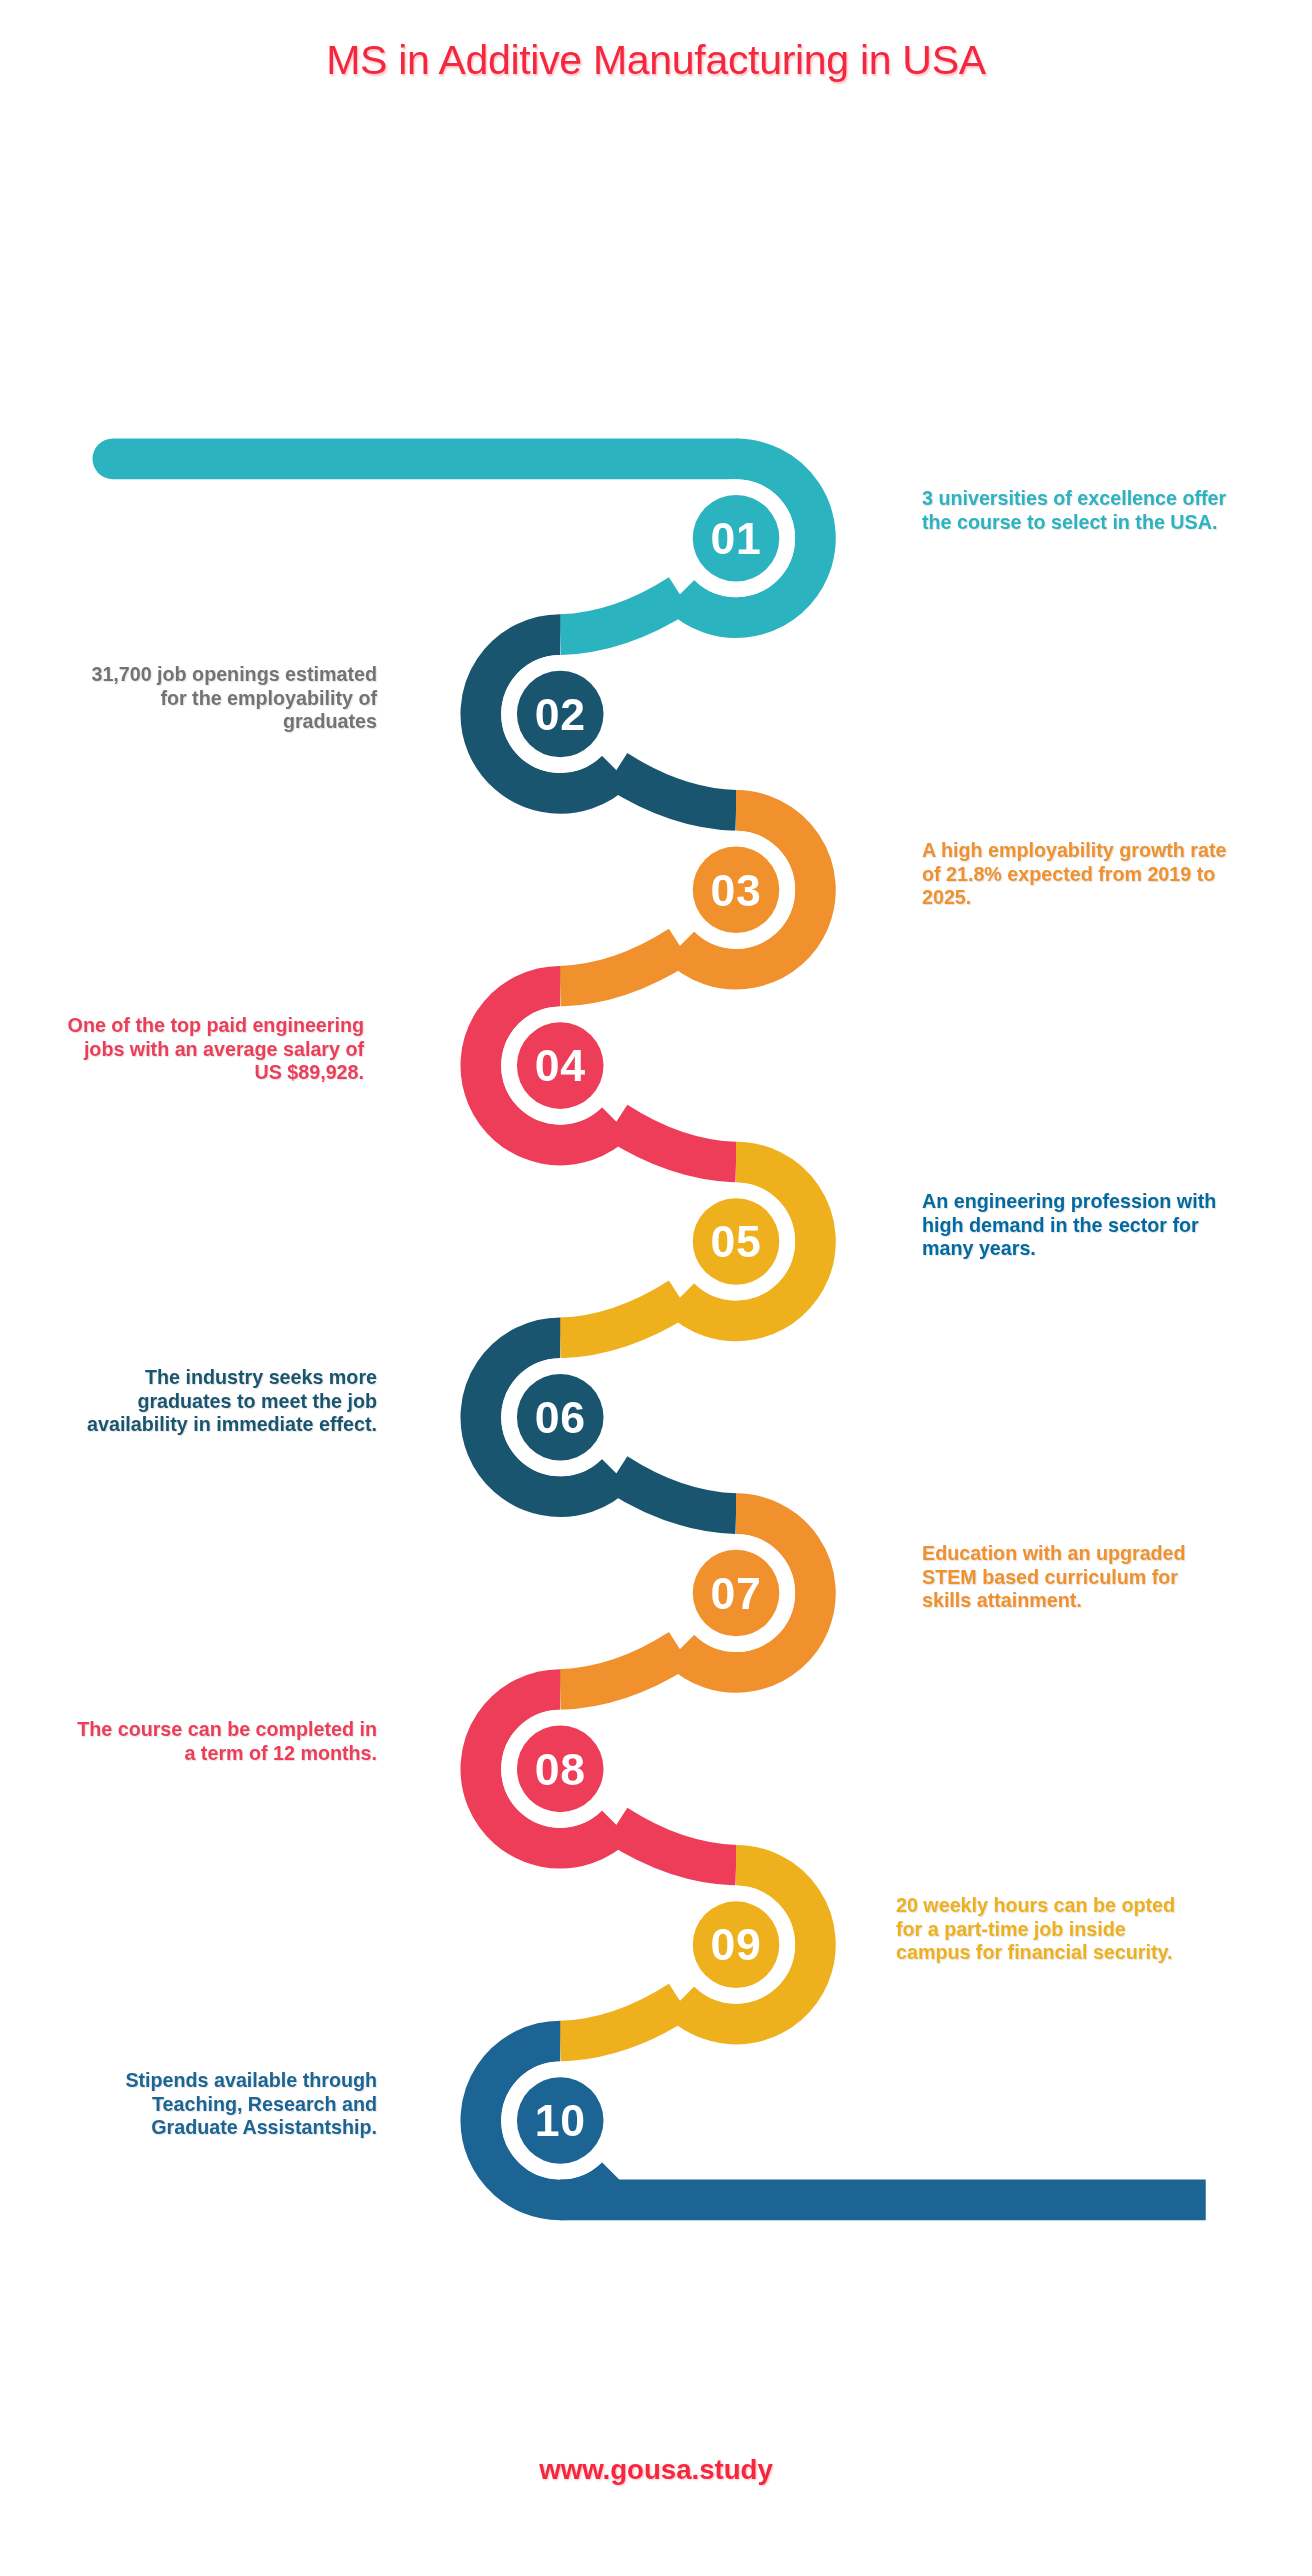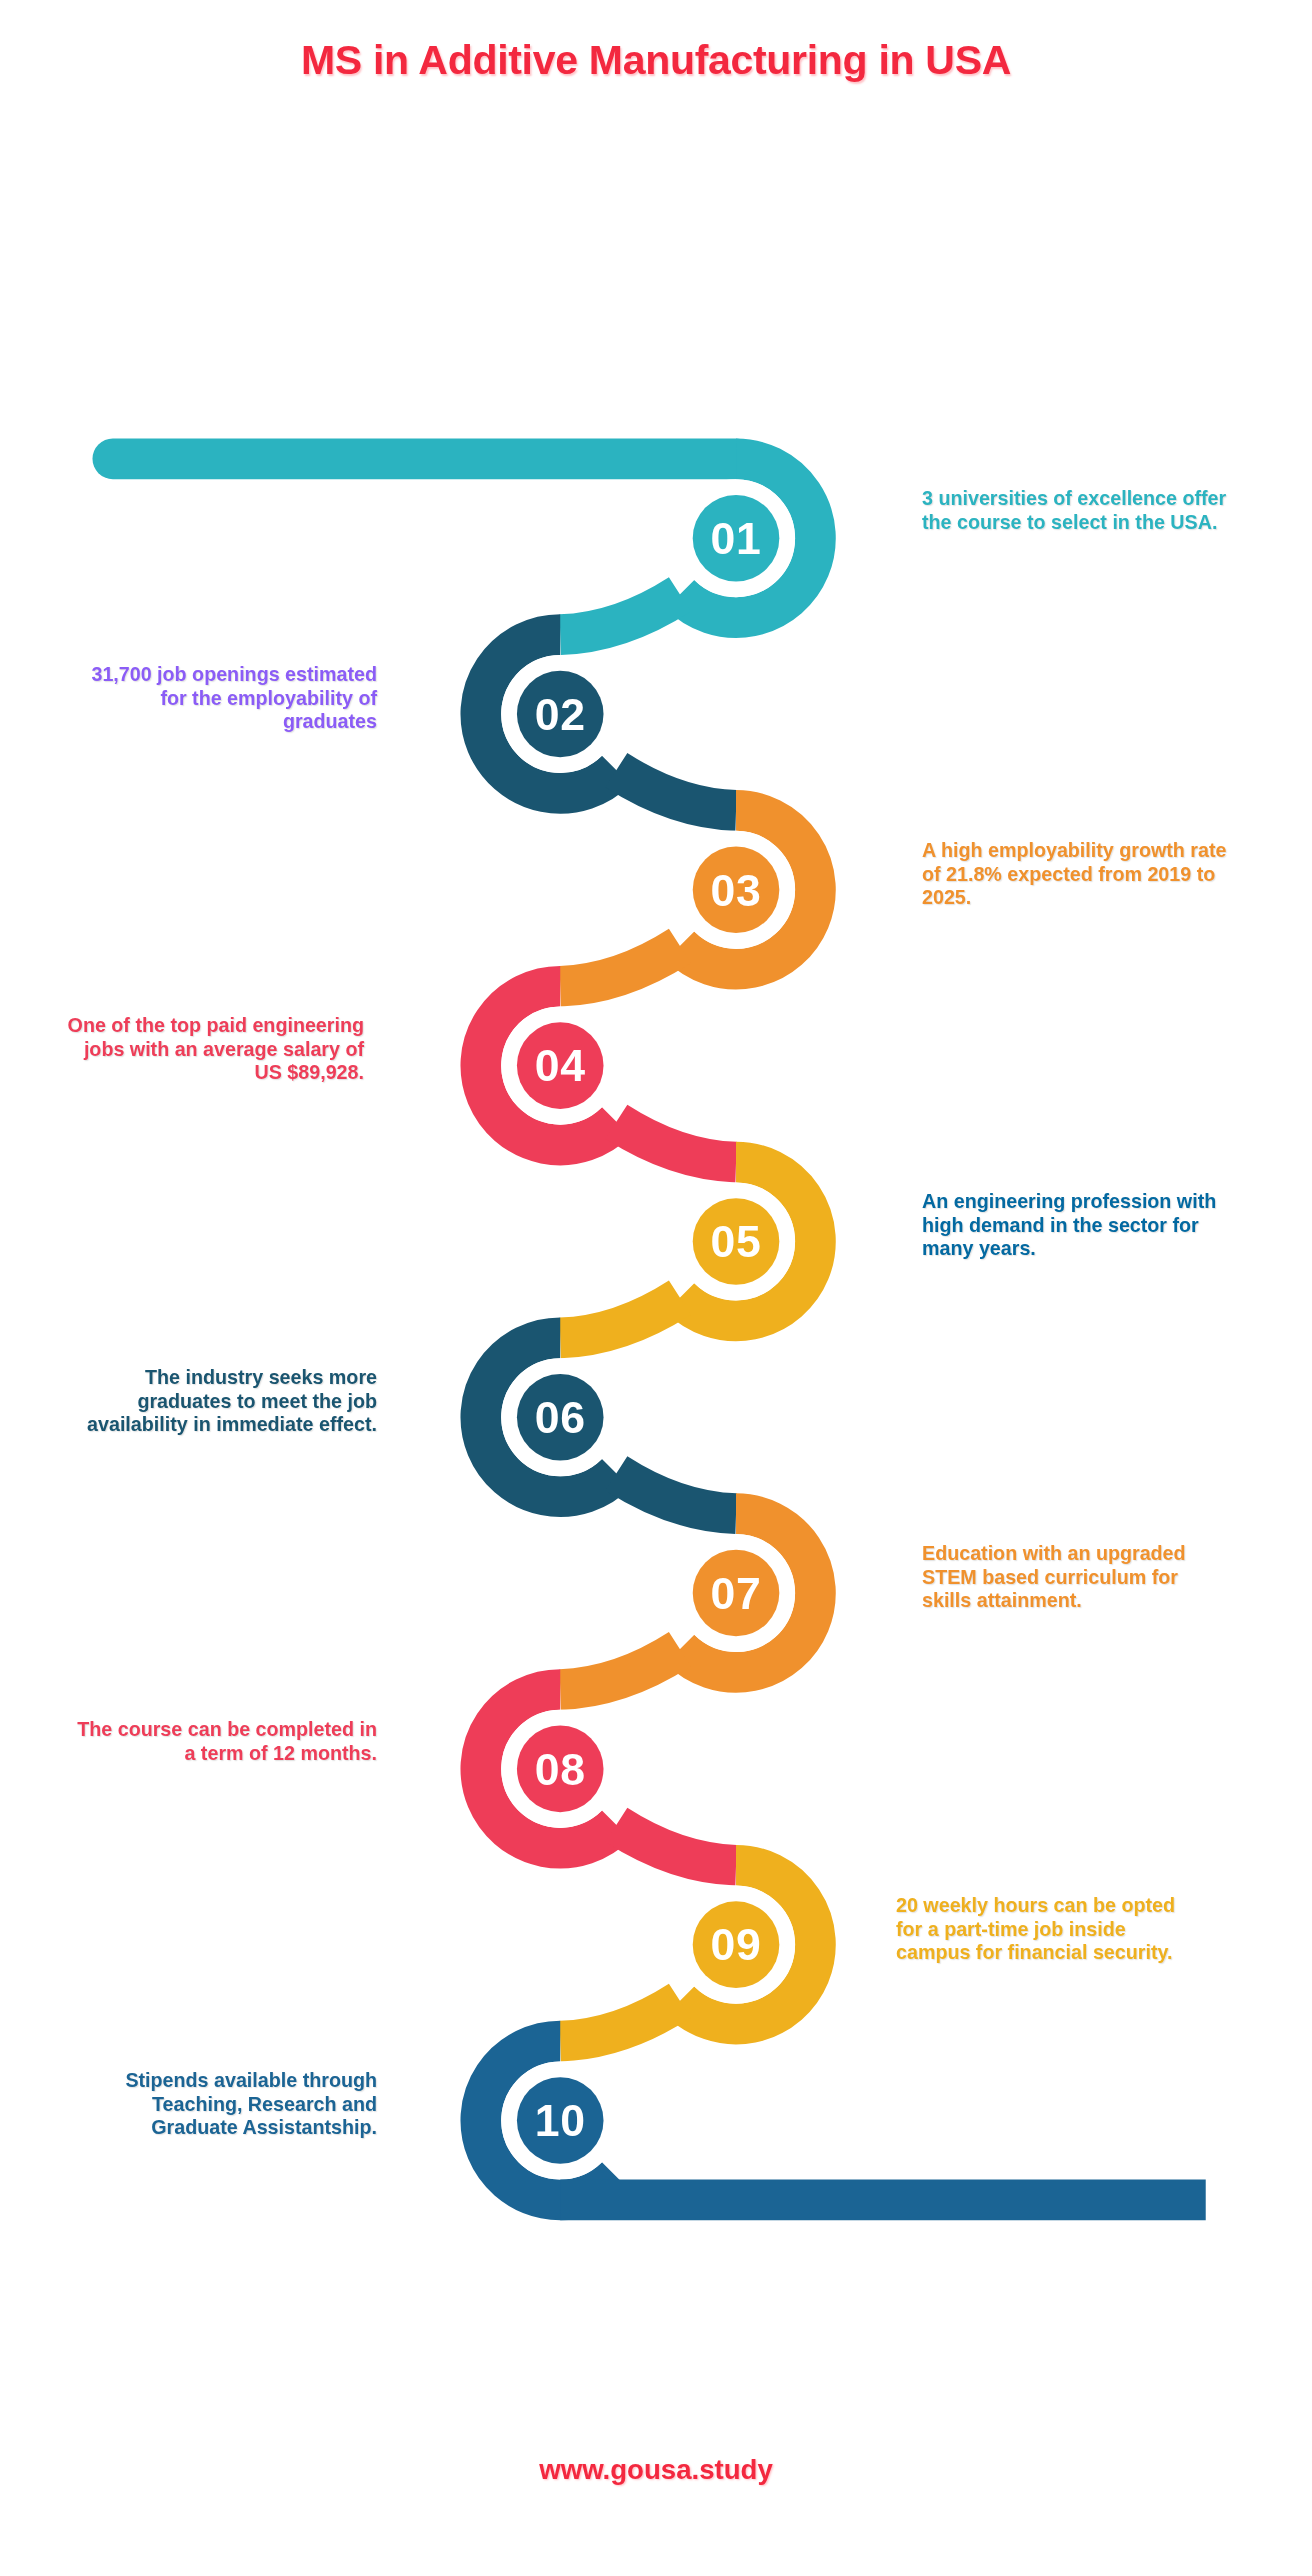--- a/index.html
+++ b/index.html
@@ -6,21 +6,21 @@
   html,body { background:#ffffff; }
   body {
     width:1312px; height:2576px;
     font-family:"Liberation Sans", sans-serif;
     position:relative; overflow:hidden;
   }
 
   
   #header { position:absolute; left:0; top:0; width:1312px; text-align:center; }
   #title {
-    font-size:41px; font-weight:bold; color:#F3283F;
+    font-size:41px; font-weight:normal; color:#F3283F;
     letter-spacing:-0.3px; margin-top:37px;
     text-shadow:1.3px 2px 2px rgba(255,120,130,.45);
   }
   #subtitle {
     font-size:19.7px; font-weight:bold; color:#F3283F;
     margin-top:41px;
     text-shadow:0.7px 1.3px 1.3px rgba(255,120,130,.45);
   }
 
   
@@ -130,21 +130,21 @@
         <path d="M 854 3111
          A 121 121 0 1 0 939.547 3317.547" stroke="#1B6494" stroke-width="62" fill="none" stroke-linecap="butt"></path>
         <circle cx="854" cy="3232" r="78" stroke="#ffffff" stroke-width="24" fill="none"></circle>
         <circle cx="854" cy="3232" r="66" fill="#1B6494"></circle>
         <text x="854" y="3256" text-anchor="middle" fill="#ffffff" font-size="68" font-family="&quot;Liberation Sans&quot;, sans-serif" font-weight="bold" letter-spacing="1">10</text>
       </g>
       <path d="M 854 3353 H 1838" stroke="#1B6494" stroke-width="62" fill="none" stroke-linecap="butt"></path>
     </svg>
   <div id="captions">
       <div class="cap right" style="color: rgb(43, 179, 192); top: 487px; left: 922px;">3 universities of excellence offer the course to select in the USA.</div>
-      <div class="cap left" style="color: #8b5cf6; top: 663px; left: 69px; width: 308px;">31,700 job openings estimated for the employability of graduates</div>
+      <div class="cap left" style="color: #737373; top: 663px; left: 69px; width: 308px;">31,700 job openings estimated for the employability of graduates</div>
       <div class="cap right" style="color: rgb(240, 145, 45); top: 839px; left: 922px;">A high employability growth rate of 21.8% expected from 2019 to 2025.</div>
       <div class="cap left" style="color: rgb(238, 61, 88); top: 1014px; left: 56px; width: 308px;">One of the top paid engineering jobs with an average salary of US $89,928.</div>
       <div class="cap right" style="color: #0369a1; top: 1190px; left: 922px;">An engineering profession with high demand in the sector for many years.</div>
       <div class="cap left" style="color: rgb(26, 85, 112); top: 1366px; left: 69px; width: 308px;">The industry seeks more graduates to meet the job availability in immediate effect.</div>
       <div class="cap right" style="color: rgb(240, 145, 45); top: 1542px; left: 922px;">Education with an upgraded STEM based curriculum for skills attainment.</div>
       <div class="cap left" style="color: rgb(238, 61, 88); top: 1718px; left: 69px; width: 308px;">The course can be completed in a term of 12 months.</div>
       <div class="cap right" style="color: rgb(239, 176, 30); top: 1894px; left: 896px;">20 weekly hours can be opted for a part-time job inside campus for financial security.</div>
       <div class="cap left" style="color: rgb(27, 100, 148); top: 2069px; left: 69px; width: 308px;">Stipends available through Teaching, Research and Graduate Assistantship.</div>
     </div>
 </div>

